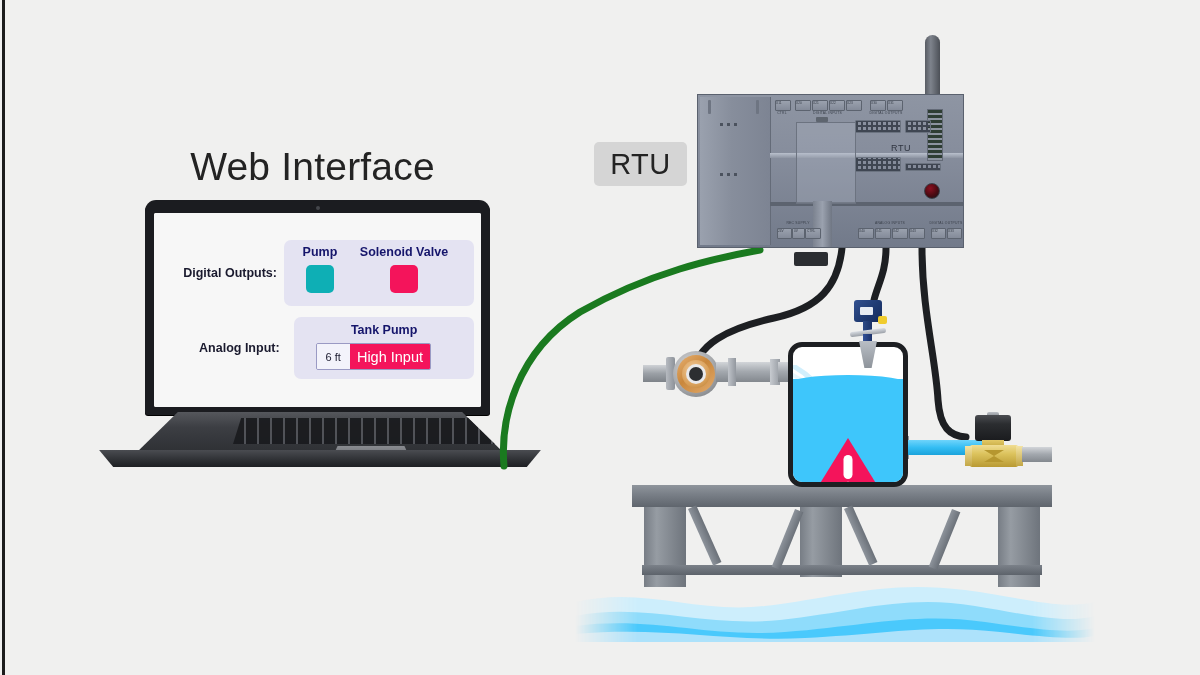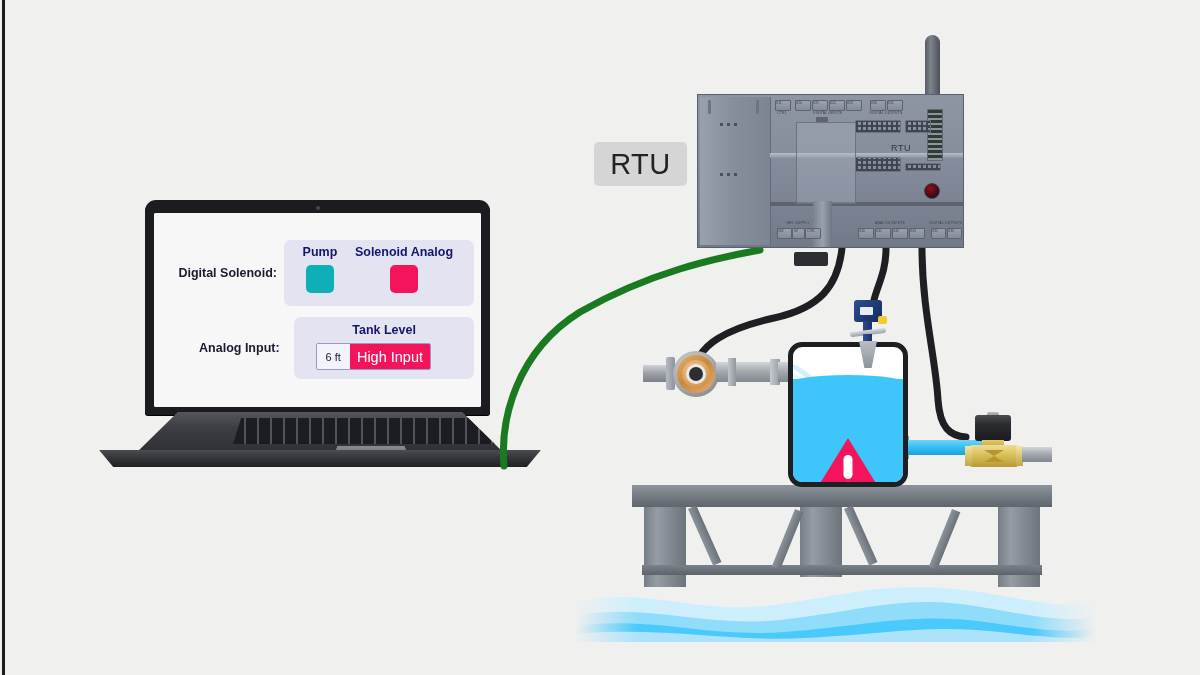--- a/index.html
+++ b/index.html
@@ -587,49 +587,50 @@
     background: linear-gradient(90deg,#c0c4ca,#8f949b);
   }
 </style>
 </head>
 <body>
 
 <div id="stage" style="background: rgb(240, 240, 239);">
 
   <div id="left-edge-rule"></div>
 
+  <div id="web-interface-title">Web Interface</div>
 
   <div id="laptop">
 
     <div id="laptop-lid">
       <div id="laptop-camera"></div>
 
       <div id="laptop-screen">
         <div id="ui-wrap">
 
           <div class="ui-row" id="row-digital-outputs">
-            <div class="ui-row-label" id="label-digital-outputs">Digital Solenoid:</div>
+            <div class="ui-row-label" id="label-digital-outputs">Digital Outputs:</div>
 
             <div class="ui-panel" id="panel-digital-outputs">
               <div class="do-col" id="do-col-pump">
                 <div class="do-name">Pump</div>
                 <div class="do-led" id="led-pump" style="background: rgb(14, 175, 181);"></div>
               </div>
               <div class="do-col" id="do-col-valve">
-                <div class="do-name">Solenoid Analog</div>
+                <div class="do-name">Solenoid Valve</div>
                 <div class="do-led" id="led-valve" style="background: rgb(244, 20, 91);"></div>
               </div>
             </div>
           </div>
 
           <div class="ui-row" id="row-analog-input">
             <div class="ui-row-label" id="label-analog-input">Analog Input:</div>
 
             <div class="ui-panel" id="panel-analog-input">
-              <div id="analog-title">Tank Level</div>
+              <div id="analog-title">Tank Pump</div>
               <div id="analog-readout">
                 <div id="analog-value">6 ft</div>
                 <div id="analog-status" style="background: rgb(244, 20, 91);">High Input</div>
               </div>
             </div>
           </div>
 
         </div>
       </div>
     </div>

